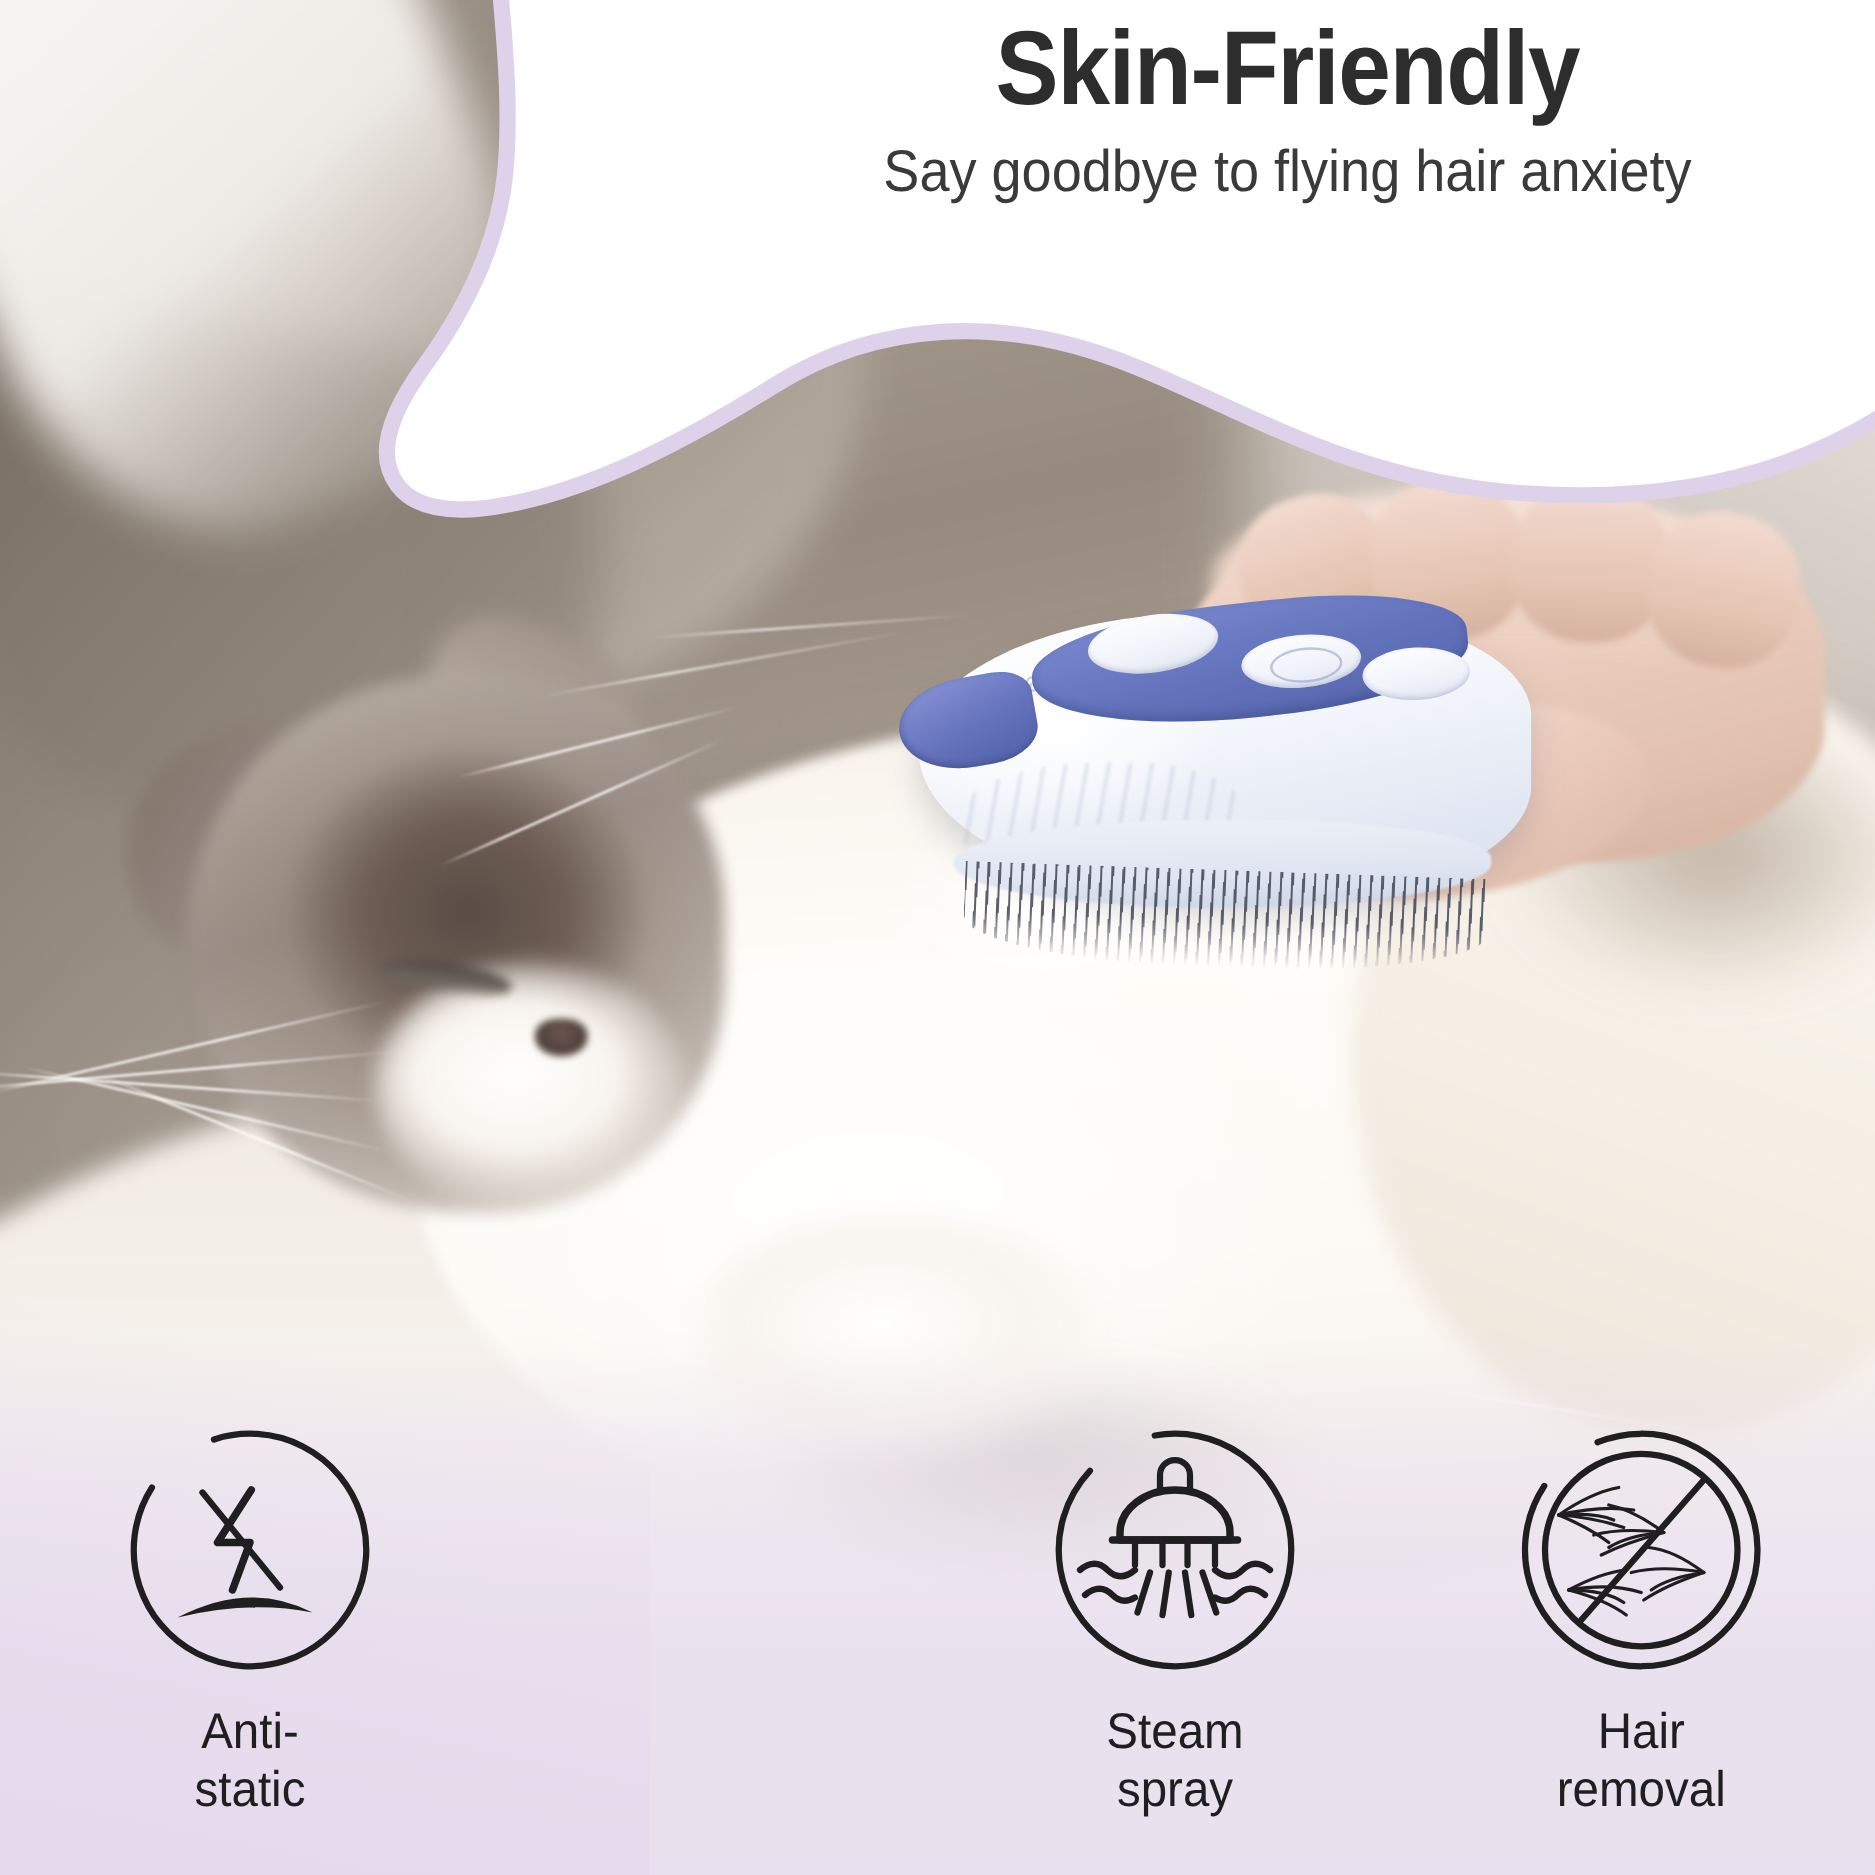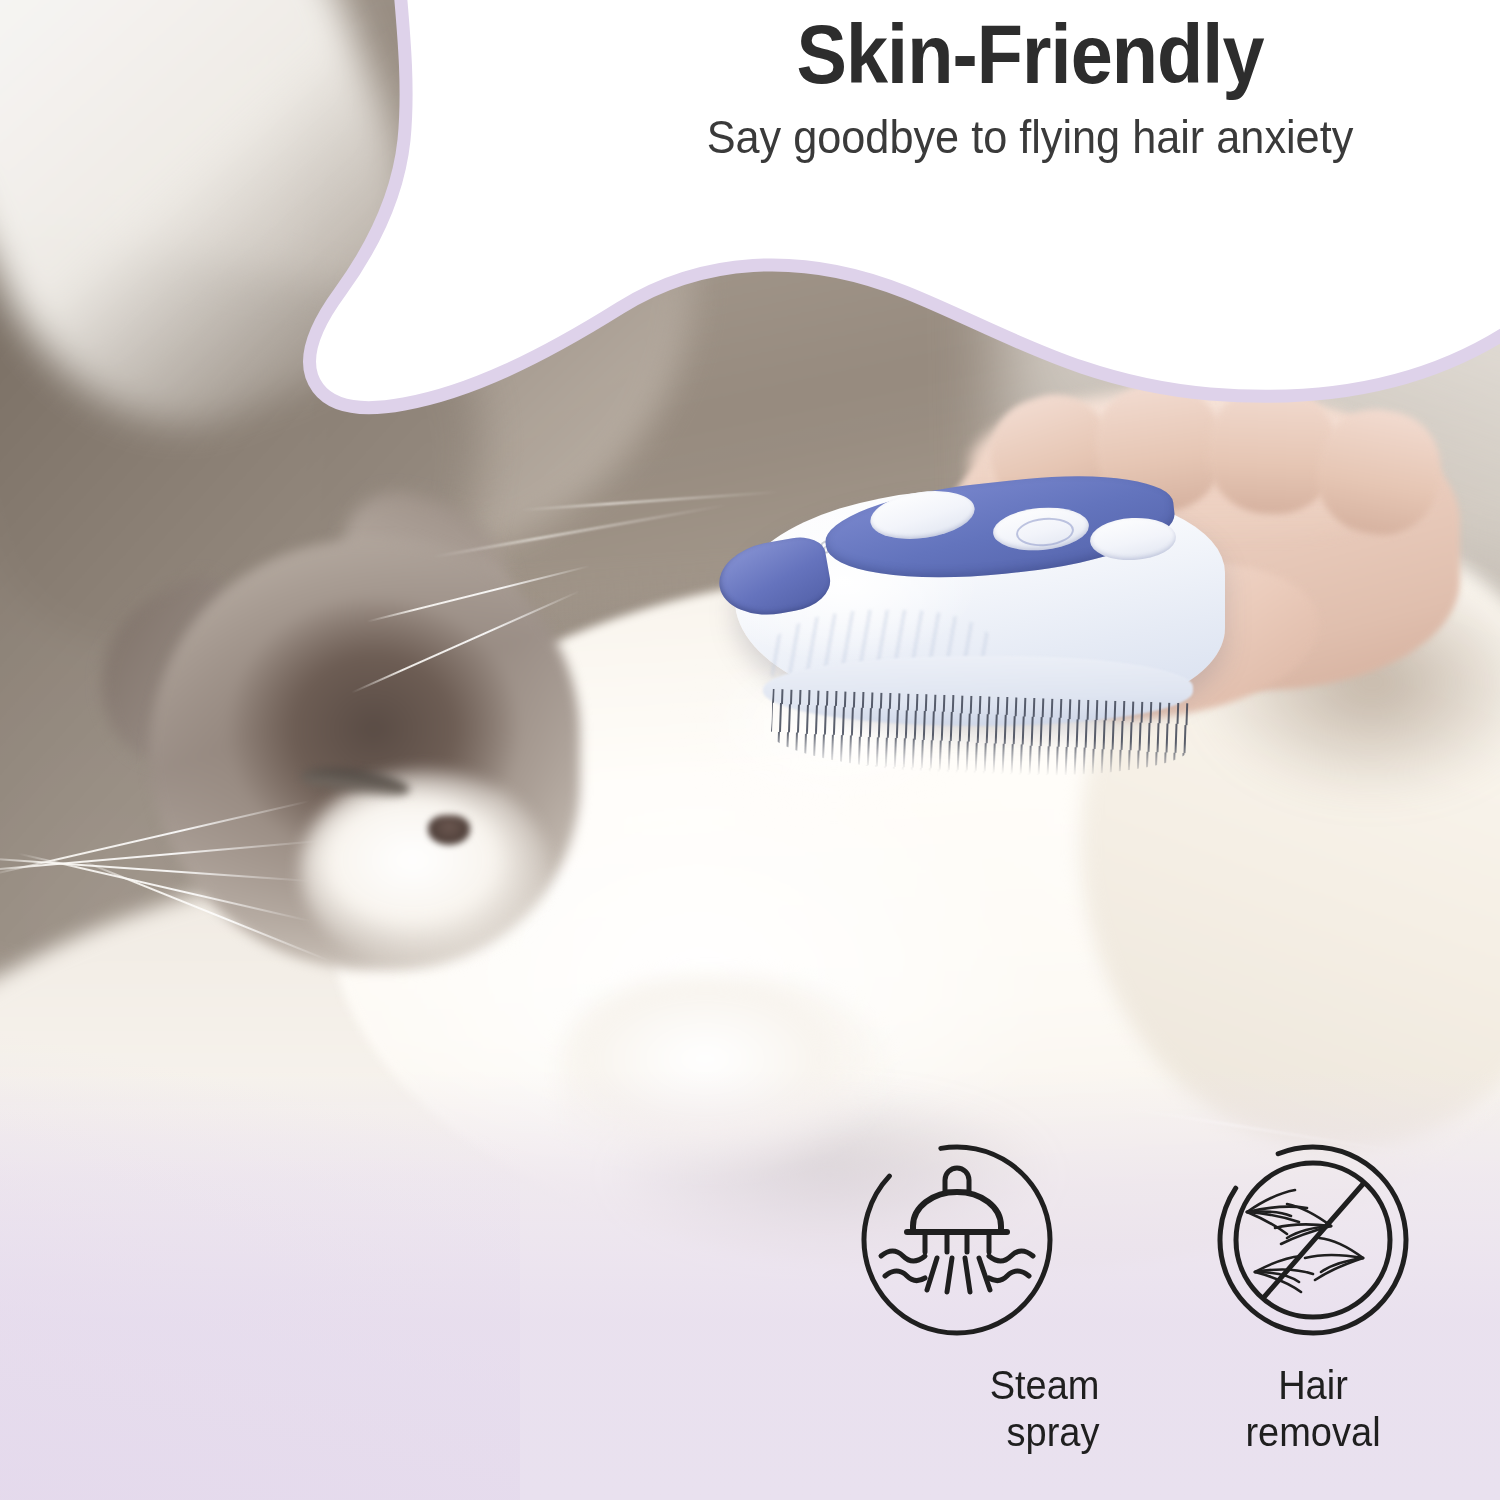--- a/index.html
+++ b/index.html
@@ -357,23 +357,35 @@
       <path id="wave-edge" d="M400,-10 C404,36 409,90 404,140 C398,196 372,248 340,292 C312,330 300,364 318,388 C330,404 356,413 404,404 C470,392 540,358 620,308 C700,258 800,250 905,292 C1000,330 1080,383 1210,394 C1330,404 1430,382 1510,330" fill="none" stroke="#ded2ea" stroke-width="13" stroke-linecap="round"></path>
     </svg>
     <div class="banner-text">
       <h1 class="headline">Skin-Friendly</h1>
       <p class="subhead">Say goodbye to flying hair anxiety</p>
     </div>
   </div>
 
   <div class="features">
 
-
-
-    <div class="feat" style="left:807px;text-align:right;">
+    <div class="feat" style="left:50px;">
+      <div class="ring">
+        <svg width="200" height="200" viewBox="0 0 200 200">
+          <circle cx="100" cy="100" r="93" fill="none" stroke="#1f1f1f" stroke-width="5" stroke-linecap="round" stroke-dasharray="520 64" transform="rotate(-108 100 100)"></circle>
+          <path d="M101,52 L74,94 L100,94 L86,132" fill="none" stroke="#1f1f1f" stroke-width="6" stroke-linejoin="round" stroke-linecap="round"></path>
+          <line x1="62" y1="54" x2="124" y2="130" stroke="#1f1f1f" stroke-width="5" stroke-linecap="round"></line>
+          <path d="M42,154 Q100,124 150,150 Q100,140 42,154 Z" fill="#1f1f1f"></path>
+        </svg>
+      </div>
+      <div class="label">Anti-
+static</div>
+    </div>
+
+
+    <div class="feat" style="left:790px;">
       <div class="ring">
         <svg width="200" height="200" viewBox="0 0 200 200">
           <circle cx="100" cy="100" r="93" fill="none" stroke="#1f1f1f" stroke-width="5" stroke-linecap="round" stroke-dasharray="524 60" transform="rotate(-100 100 100)"></circle>
           <path d="M88,40 A12,12 0 0 1 112,40 L112,52 L88,52 Z" fill="none" stroke="#1f1f1f" stroke-width="5" stroke-linejoin="round"></path>
           <path d="M56,86 A44,34 0 0 1 144,86 L144,92 L56,92 Z" fill="none" stroke="#1f1f1f" stroke-width="6" stroke-linejoin="round"></path>
           <line x1="50" y1="92" x2="150" y2="92" stroke="#1f1f1f" stroke-width="6" stroke-linecap="round"></line>
           <line x1="68" y1="92" x2="68" y2="112" stroke="#1f1f1f" stroke-width="5" stroke-linecap="round"></line>
           <line x1="90" y1="92" x2="90" y2="112" stroke="#1f1f1f" stroke-width="5" stroke-linecap="round"></line>
           <line x1="110" y1="92" x2="110" y2="112" stroke="#1f1f1f" stroke-width="5" stroke-linecap="round"></line>
           <line x1="132" y1="92" x2="132" y2="112" stroke="#1f1f1f" stroke-width="5" stroke-linecap="round"></line>

